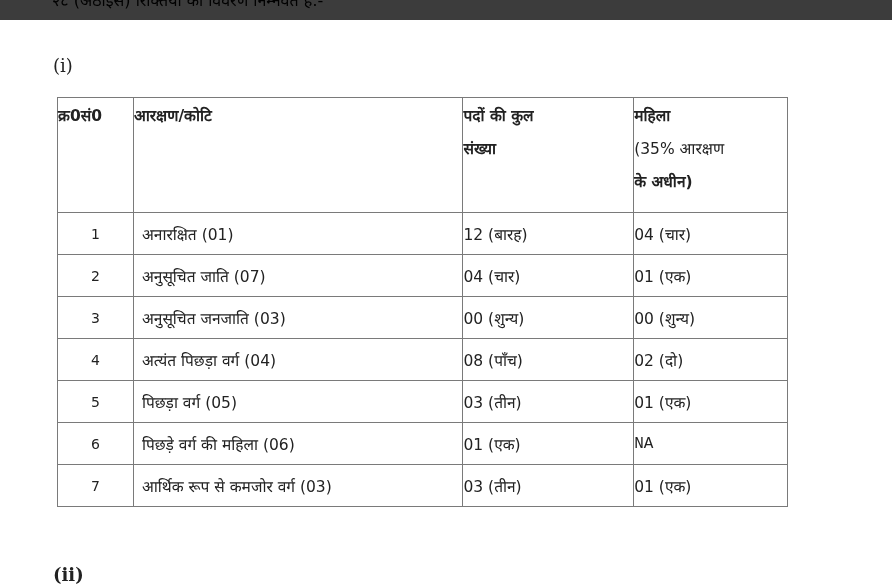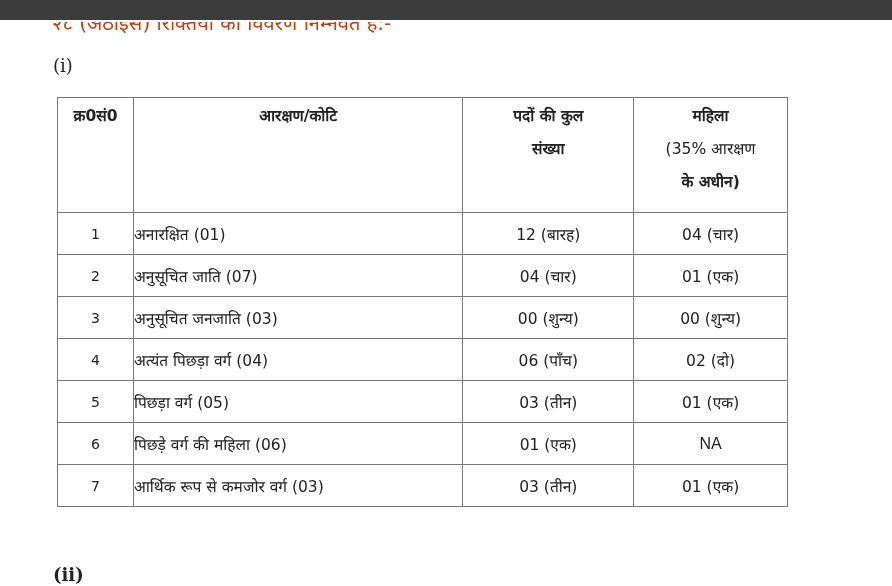--- a/index.html
+++ b/index.html
@@ -6,22 +6,22 @@
     body {
       width: 892px; height: 586px; overflow: hidden;
       background: #ffffff; position: relative;
       font-family: "DejaVu Sans", sans-serif; color: #1a1a1a;
     }
     .topbar {
       position: absolute; left: 0; top: 0; width: 892px; height: 20px;
       background: #3c3c3c;
     }
     .cut-line {
-      position: absolute; left: 52px; top: 22px; width: 760px; height: 14px;
-      overflow: hidden; font-size: 20px; line-height: 14px; color: #c2410c;
+      position: absolute; left: 52px; top: 0; width: 760px; height: 14px;
+      overflow: hidden; font-size: 16px; line-height: 14px; color: #000000;
       white-space: nowrap;
     }
     .cut-line span { display: inline-block; transform: translateY(-6px); }
     .section-label {
       position: absolute; left: 53px; font-family: "DejaVu Serif", serif;
       font-size: 18px; color: #222;
     }
     .label-i { top: 55px; }
     .label-ii { top: 564px; font-weight: bold; }
     table.res {
@@ -30,30 +30,30 @@
       font-size: 15.5px; color: #222;
     }
     table.res td, table.res th {
       border: 1.5px solid #7a7a7a; padding: 0;
     }
     col.c1 { width: 76px; }
     col.c2 { width: 330px; }
     col.c3 { width: 171px; }
     col.c4 { width: 154px; }
     th {
-      font-weight: bold; vertical-align: top; text-align: center;
+      font-weight: bold; vertical-align: top; text-align: left;
       height: 114px; line-height: 33px; padding-top: 0px !important;
     }
     th .inner { padding-top: 2px; }
     tr.row td { height: 41px; vertical-align: middle; }
     tr.row td.c-num { text-align: center; font-size: 14px; }
-    tr.row td.c-cat { text-align: left; }
-    tr.row td.c-tot, tr.row td.c-wom { text-align: center; }
+    tr.row td.c-cat { text-align: left; padding-left: 8px; }
+    tr.row td.c-tot, tr.row td.c-wom { }
     tr.sum td { height: 43px; text-align: center; font-weight: bold; vertical-align: middle; }
-    .na { font-family: Liberation Sans, sans-serif; font-size: 16px; }
+    .na { font-family: Liberation Mono, monospace; font-size: 16px; }
   </style>
 </head>
 <body>
 
 <div class="topbar"></div>
 
 <div class="cut-line">
   <span>२८ (अठाइस) रिक्तियों का विवरण निम्नवत है:-</span>
 </div>
 
@@ -99,21 +99,21 @@
   </tr>
   <tr class="row">
     <td class="c-num">3</td>
     <td class="c-cat">अनुसूचित जनजाति (03)</td>
     <td class="c-tot">00 (शुन्य)</td>
     <td class="c-wom">00 (शुन्य)</td>
   </tr>
   <tr class="row">
     <td class="c-num">4</td>
     <td class="c-cat">अत्यंत पिछड़ा वर्ग (04)</td>
-    <td class="c-tot">06 (पाँच)</td>
+    <td class="c-tot">08 (पाँच)</td>
     <td class="c-wom">02 (दो)</td>
   </tr>
   <tr class="row">
     <td class="c-num">5</td>
     <td class="c-cat">पिछड़ा वर्ग (05)</td>
     <td class="c-tot">03 (तीन)</td>
     <td class="c-wom">01 (एक)</td>
   </tr>
   <tr class="row">
     <td class="c-num">6</td>

